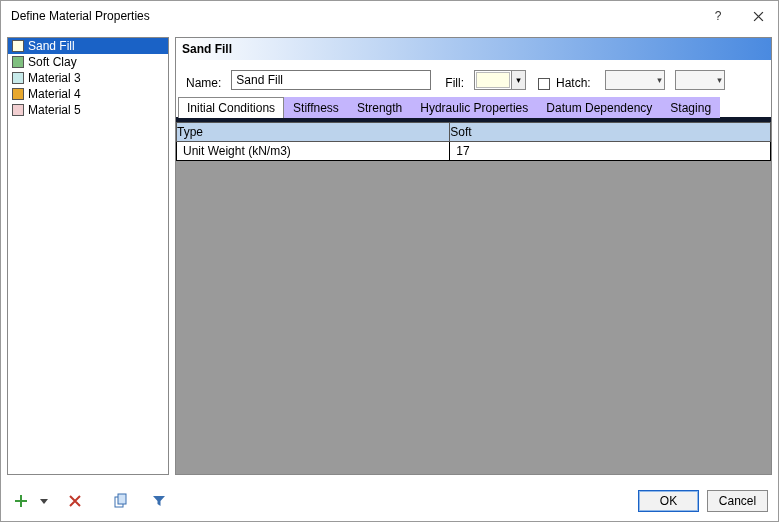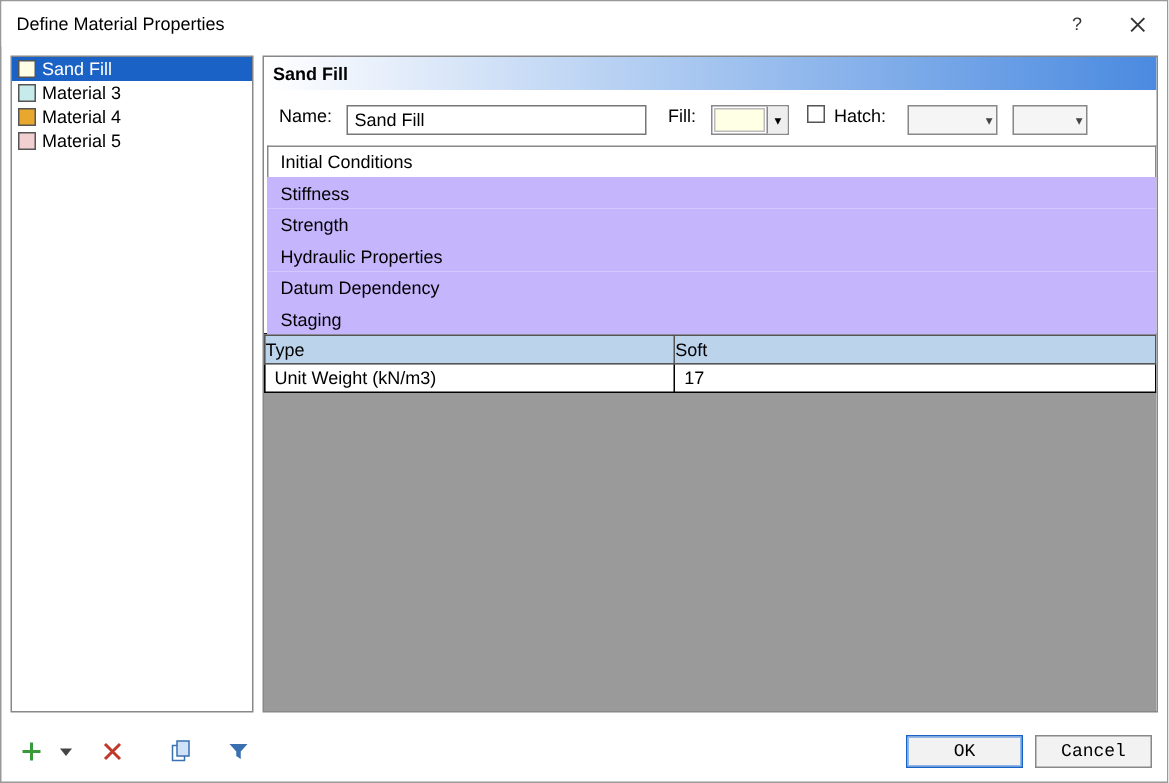--- a/index.html
+++ b/index.html
@@ -10,41 +10,41 @@
   .titlebar .title { flex:1; font-size:12px; }
   .titlebar .tbtn { width:40px; height:30px; display:flex; align-items:center; justify-content:center; color:#333; }
   .body { flex:1; display:flex; padding:6px; gap:6px; overflow:hidden; }
   .sidebar { width:162px; border:1px solid #888; background:#fff; display:flex; flex-direction:column; }
   .matlist { flex:1; overflow:auto; }
   .matitem { display:flex; align-items:center; height:16px; padding:0 4px; gap:4px; }
   .matitem.selected { background:#1a62c6; color:#fff; }
   .swatch { width:12px; height:12px; border:1px solid #555; flex-shrink:0; }
   .rightpane { flex:1; border:1px solid #888; display:flex; flex-direction:column; background:#fff; overflow:hidden; }
   .mat-header { height:22px; background:linear-gradient(to right,#fff,#4a8ae0); display:flex; align-items:center; padding:0 6px; font-weight:bold; color:#000; }
-  .form-row { display:flex; align-items:flex-start; padding:10px 10px 6px 10px; gap:6px; }
+  .form-row { display:flex; align-items:flex-end; padding:10px 10px 6px 10px; gap:6px; }
   .form-row label { padding-right:4px; }
   .txt { border:1px solid #777; height:20px; padding:1px 4px; background:#fff; }
   .drop { border:1px solid #888; height:20px; background:#f5f5f5; display:flex; align-items:center; justify-content:flex-end; padding:0 2px; }
   .drop .arrow { font-size:9px; color:#444; }
   .colorpick { border:1px solid #888; height:20px; width:52px; display:flex; }
   .colorpick .csw { flex:1; background:#ffffe6; border:1px solid #bbb; margin:1px; }
   .colorpick .cbtn { width:14px; border-left:1px solid #888; display:flex; align-items:center; justify-content:center; background:#eee; font-size:9px; }
   .checkbox { width:12px; height:12px; border:1px solid #555; background:#fff; }
-  .tabs { display:flex; border-bottom:1px solid #0f172a; padding-left:2px;flex-direction:column; }
+  .tabs { display:flex; border-bottom:5px solid #0f172a; padding-left:2px; }
   .tab { padding:3px 8px 3px 8px; border:1px solid transparent; border-bottom:none; position:relative; top:1px; background:#c4b5fd; cursor:default;}
   .tab.active { border-color:#888; background:#fff; }
   .tabcontent { flex:1; background:#9a9a9a; padding:0; overflow:hidden; position:relative; }
   .grid { width:100%; border-collapse:collapse; }
   .grid th { background:#bcd3ec; text-align:left; font-weight:normal; border:1px solid #555; padding:2px 0; height:18px; }
   .grid td { background:#fff; border:1px solid #000; padding:2px 6px; height:18px; }
   .grid td.datacell { position:relative; }
   .datadrop { position:absolute; right:2px; top:2px; width:14px; height:14px; border:1px solid #555; background:#eee; display:flex; align-items:center; justify-content:center; font-size:8px; }
   .footer { height:40px; display:flex; align-items:center; padding:0 10px; gap:8px; }
   .footer .spacer { flex:1; }
-  .btn { width:78px; height:22px; border:1px solid #888; background:#f2f2f2; display:flex; align-items:center; justify-content:center;font-family:Liberation Mono, monospace; }
+  .btn { width:61px; height:22px; border:1px solid #888; background:#f2f2f2; display:flex; align-items:center; justify-content:center; }
   .btn.default { border:1px solid #1a62c6; box-shadow:0 0 0 1px #8fb8ea inset; }
   .iconbtn { width:20px; height:20px; display:flex; align-items:center; justify-content:center; }
   .row2highlight td { border-bottom:1px solid #1a8adb; }
 </style>
 </head>
 <body>
 
 <div class="window">
   <div class="titlebar">
     <div class="title">Define Material Properties</div>
@@ -55,20 +55,24 @@
         </svg>
     </div>
   </div>
 
   <div class="body">
     <div class="sidebar">
       <div class="matlist">
         <div class="matitem selected">
           <span class="swatch" style="background:#ffffe6"></span>
           <span>Sand Fill</span>
+        </div>
+        <div class="matitem">
+          <span class="swatch" style="background:#7fbf7f"></span>
+          <span>Soft Clay</span>
         </div>
         <div class="matitem">
           <span class="swatch" style="background:#c7eaea"></span>
           <span>Material 3</span>
         </div>
         <div class="matitem">
           <span class="swatch" style="background:#e8a82e"></span>
           <span>Material 4</span>
         </div>
         <div class="matitem">

